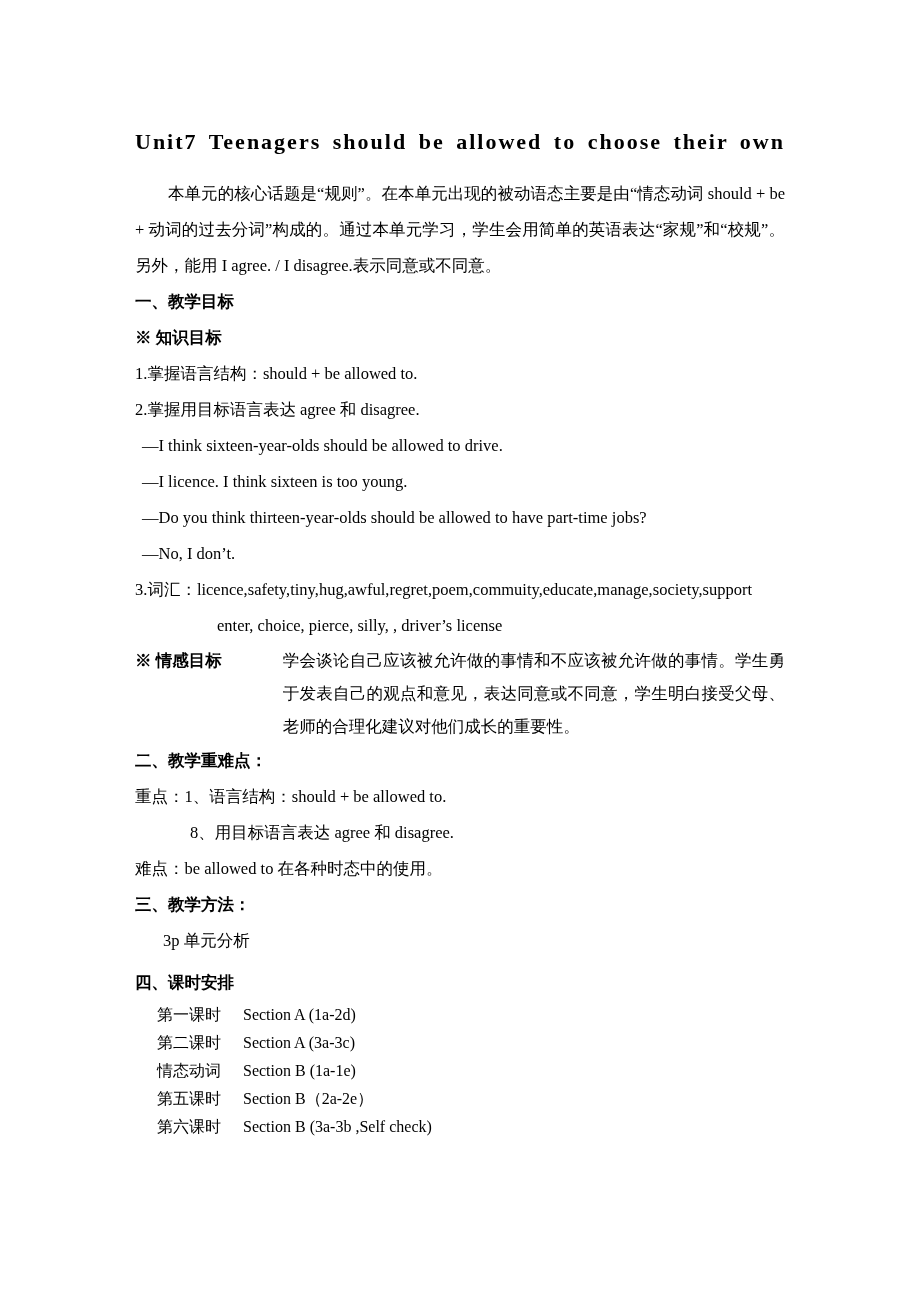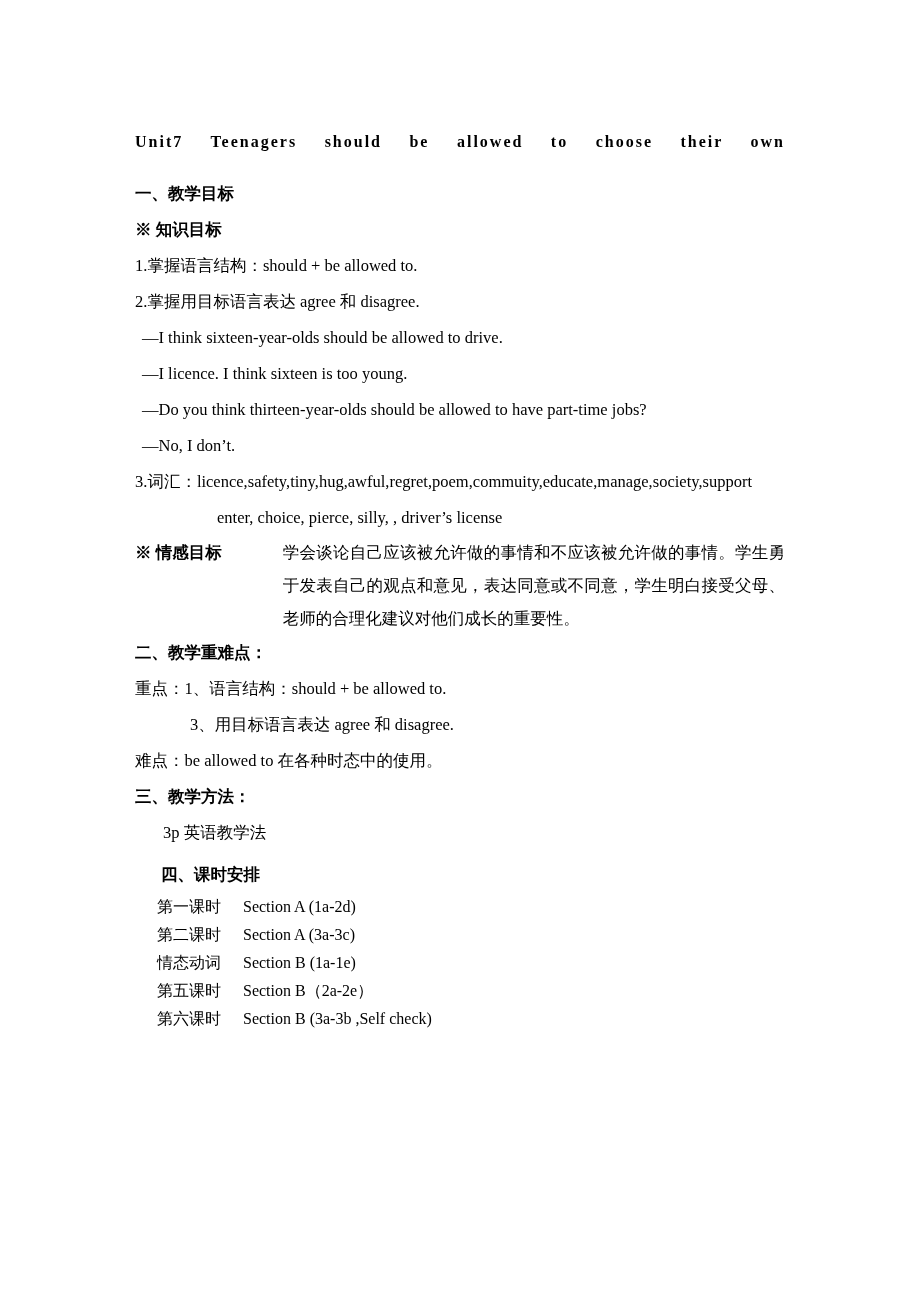--- a/index.html
+++ b/index.html
@@ -10,21 +10,21 @@
     margin: 0 auto;
     background: #ffffff;
     color: #000000;
     font-family: "Liberation Serif", "DejaVu Serif", serif;
     font-size: 16.5px;
     padding: 118px 135px 0 135px;
     overflow: hidden;
   }
   .doc-title {
     font-weight: bold;
-    font-size: 16px;
+    font-size: 22px;
     line-height: 48px;
     margin-bottom: 10px;
   }
   .doc-title .l1 {
     text-align: justify;
     text-align-last: justify;
     letter-spacing: 2px;
   }
   .doc-title .l2 {
     text-align: center;
@@ -48,37 +48,38 @@
     font-weight: bold;
     white-space: nowrap;
     margin-right: 30px;
   }
   .emotion-text {
     width: 516px;
     text-align: justify;
   }
   .indent2 { padding-left: 55px; }
   .method-content { padding-left: 28px; }
-  .schedule-heading { margin-top: 6px; margin-left: 26px; }
+  .schedule-heading { margin-top: 6px; }
   .srow {
     display: flex;
     line-height: 28px;
     font-size: 16px;
   }
   .srow .period { width: 108px; flex: 0 0 108px; text-align: center; }
 </style>
 </head>
 <body>
 
 <div class="page">
 
   <div class="doc-title">
     <div class="l1">Unit7  Teenagers should be allowed to choose their own</div>
   </div>
 
+  <div class="para intro">本单元的核心话题是“规则”。在本单元出现的被动语态主要是由“情态动词 should + be + 动词的过去分词”构成的。通过本单元学习，学生会用简单的英语表达“家规”和“校规”。另外，能用 I agree. / I disagree.表示同意或不同意。</div>
 
   <div class="para bold">一、教学目标</div>
 
   <div class="para bold">※ 知识目标</div>
 
   <div class="para">1.掌握语言结构：should + be allowed to.</div>
   <div class="para">2.掌握用目标语言表达 agree 和 disagree.</div>
 
   <div class="para dialog">—I think sixteen-year-olds should be allowed to drive.</div>
   <div class="para dialog">—I licence. I think sixteen is too young.</div>
@@ -88,25 +89,25 @@
   <div class="para vocab1">3.词汇：licence,safety,tiny,hug,awful,regret,poem,commuity,educate,manage,society,support</div>
   <div class="para vocab2">enter, choice, pierce, silly, , driver’s license</div>
 
   <div class="emotion">
     <div class="emotion-label">※  情感目标</div>
     <div class="emotion-text">学会谈论自己应该被允许做的事情和不应该被允许做的事情。学生勇于发表自己的观点和意见，表达同意或不同意，学生明白接受父母、老师的合理化建议对他们成长的重要性。</div>
   </div>
 
   <div class="para bold">二、教学重难点：</div>
   <div class="para">重点：1、语言结构：should + be allowed to.</div>
-  <div class="para indent2">3、用目标语言表达 agree 和 disagree.</div>
+  <div class="para indent2">8、用目标语言表达 agree 和 disagree.</div>
   <div class="para">难点：be allowed to  在各种时态中的使用。</div>
 
   <div class="para bold">三、教学方法：</div>
-  <div class="para method-content">3p 英语教学法</div>
+  <div class="para method-content">3p 单元分析</div>
 
   <div class="para bold schedule-heading">四、课时安排</div>
 
   <div class="srow">
     <div class="period">第一课时</div>
     <div class="content">Section A (1a-2d)</div>
   </div>
   <div class="srow">
     <div class="period">第二课时</div>
     <div class="content">Section A (3a-3c)</div>

